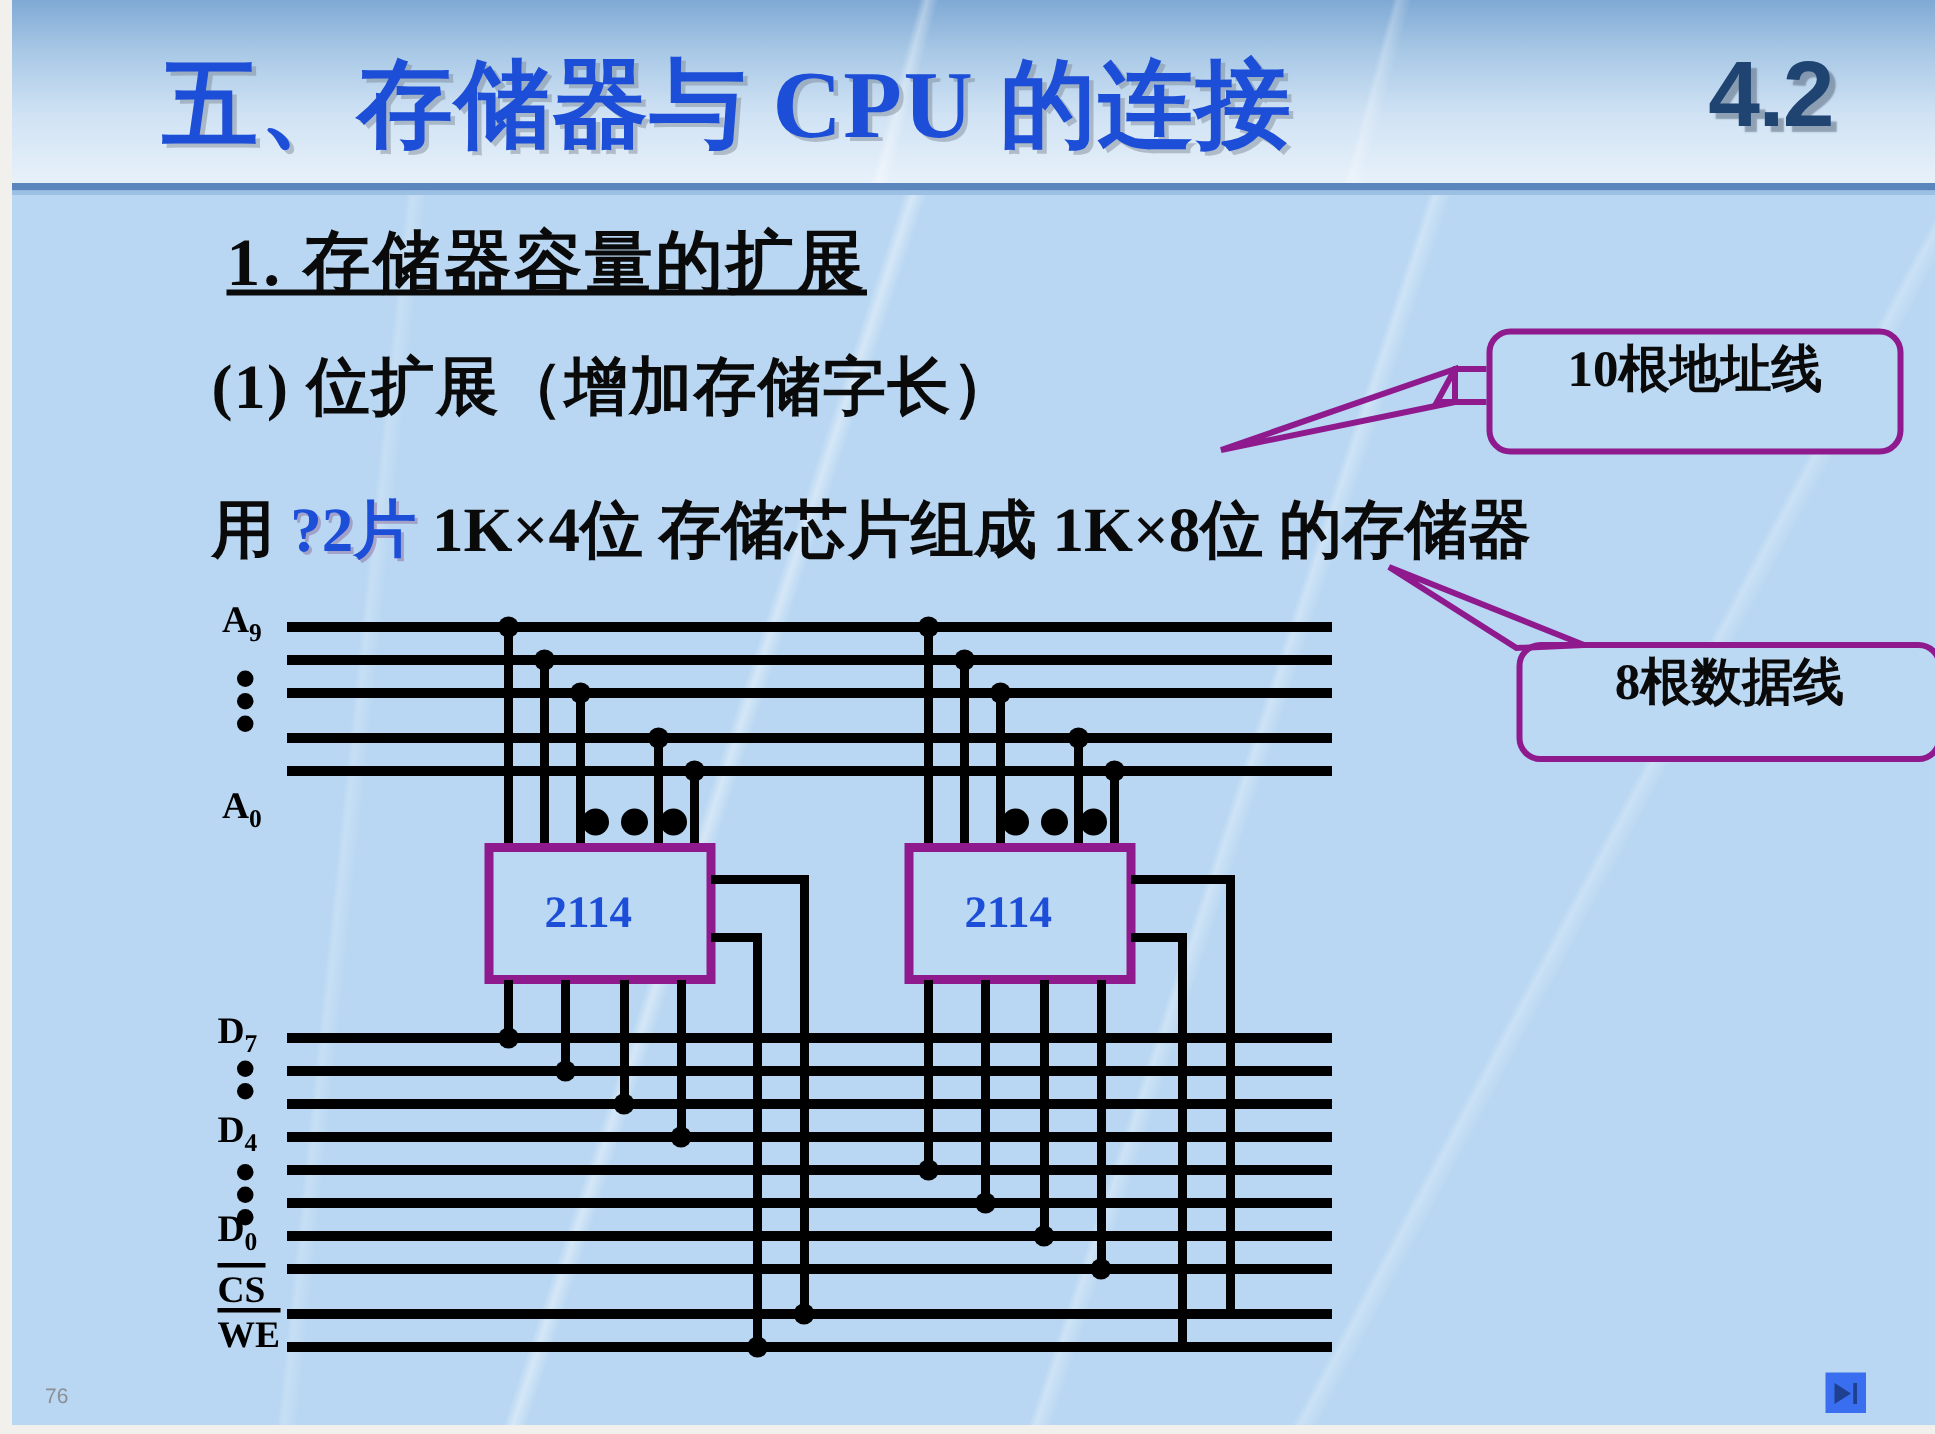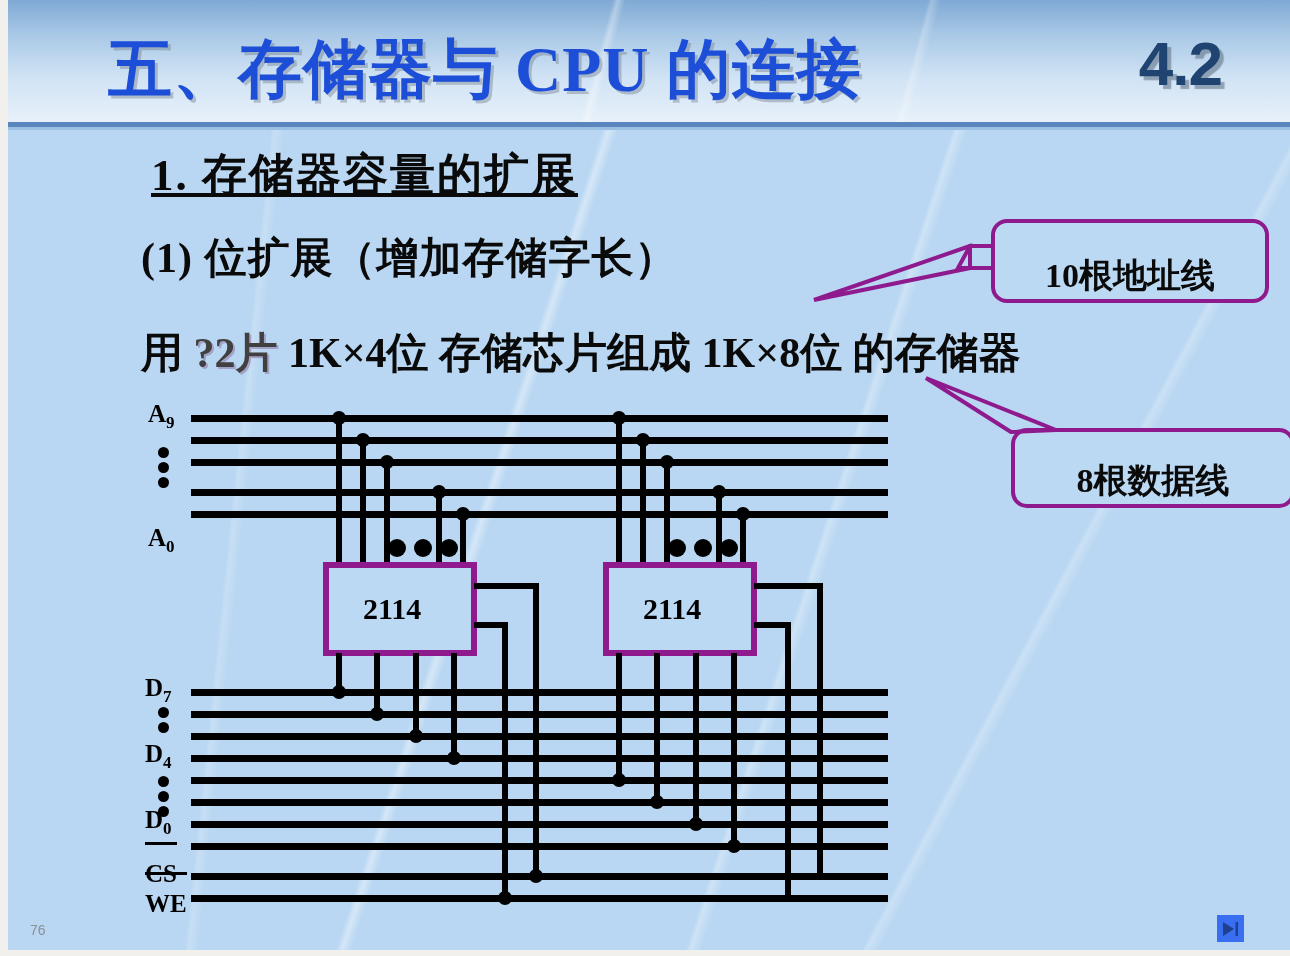--- a/index.html
+++ b/index.html
@@ -55,59 +55,59 @@
     font-family:"Liberation Sans", sans-serif;
     font-size:62px;font-weight:bold;color:#1f4471;
     text-shadow:4px 4px 1px rgba(90,105,125,.55);
     letter-spacing:-1px;
   }
   
   .btxt{position:absolute;white-space:nowrap;color:#0a0a0a;}
   #l1{left:143px;top:145px;font-size:45px;font-weight:bold;letter-spacing:2px;text-decoration:underline;}
   #l2{left:133px;top:230px;font-size:42px;font-weight:bold;letter-spacing:1px;}
   #l3{left:133px;top:325px;font-size:42px;font-weight:bold;letter-spacing:0px;}
-  .hl{color:#404040;text-shadow:2px 2px 0 rgba(120,60,120,.35);}
+  .hl{color:#1d4ed8;text-shadow:2px 2px 0 rgba(120,60,120,.35);}
   
   .callout{
     position:absolute;
     border:4px solid #8e1a8e;border-radius:16px;
     background:#bcd9f3;
-    display:flex;align-items:flex-end;justify-content:center;
+    display:flex;align-items:flex-start;justify-content:center;
     font-size:34px;font-weight:bold;color:#0a0a0a;
     white-space:nowrap;
   }
   #co1{left:983px;top:219px;width:270px;height:76px;}
   #co2{left:1003px;top:428px;width:276px;height:72px;}
   
   #pageno{
     position:absolute;left:22px;top:922px;
     font-family:"Liberation Sans", sans-serif;
     font-size:14px;color:#8b8f94;
   }
   #nextbtn{
     position:absolute;left:1209px;top:915px;width:27px;height:27px;
     background:#3a6ef0;border:0;padding:0;cursor:pointer;
     display:flex;align-items:center;justify-content:center;
   }
   #nextbtn svg{display:block;}
   
   #diagram{position:absolute;left:0;top:0;width:1282px;height:950px;pointer-events:none;}
   .chiplabel{
-    position:absolute;font-size:30px;font-weight:bold;color:#000000;
+    position:absolute;font-size:30px;font-weight:bold;color:#1d4ed8;
     font-family:"Liberation Serif", serif;
   }
   #chip1lbl{left:355px;top:592px;}
   #chip2lbl{left:635px;top:592px;}
   
   .pin{
     position:absolute;font-family:"Liberation Serif", serif;
     font-size:25px;font-weight:bold;color:#000;white-space:nowrap;
   }
   .pin sub{font-size:17px;}
-  .ovl{border-top:3px solid #000;padding-top:16px;display:inline-block;line-height:1.02;}
+  .ovl{border-top:3px solid #000;padding-top:3px;display:inline-block;line-height:1.02;}
   .vdots{position:absolute;display:flex;flex-direction:column;gap:4px;}
   .vdots i{display:block;width:11px;height:11px;border-radius:50%;background:#000;}
 </style>
 </head>
 <body>
 
 <div id="slide">
   <div class="streaks"></div>
 
   <div id="header">

